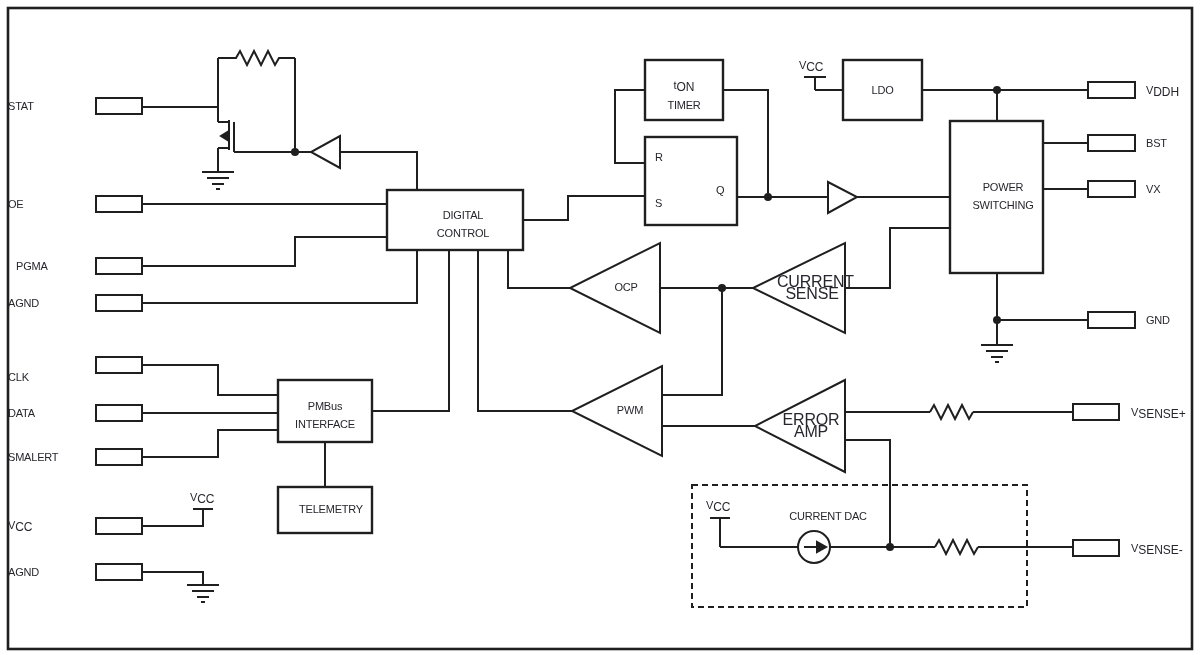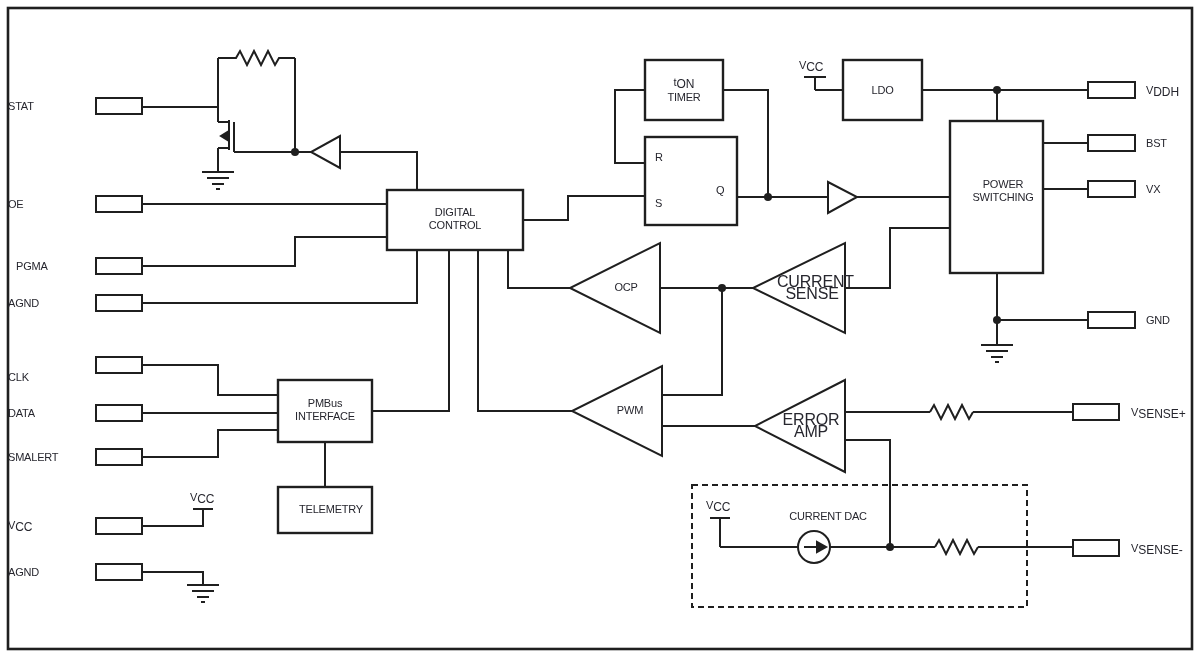--- a/index.html
+++ b/index.html
@@ -5,21 +5,21 @@
   html,body{margin:0;padding:0;background:#fff;}
   .stage{position:relative;width:1200px;height:655px;background:#ffffff;overflow:hidden;
          font-family:"Liberation Sans", sans-serif;color:#26262e;}
   .stage svg{position:absolute;left:0;top:0;}
   .lbl{position:absolute;font-size:11px;letter-spacing:-0.2px;line-height:13px;white-space:nowrap;}
   .lbl.small{font-size:16px;line-height:12px;}
   .lp{position:absolute;width:80px;font-size:11px;letter-spacing:-0.2px;}
   .rp{position:absolute;font-size:11px;letter-spacing:-0.2px;}
   .ctr{text-align:center;}
   sub{font-size:12px;letter-spacing:0;vertical-align:-2px;margin-top:48px;}
-  .two{line-height:13px;}
+  .two{line-height:18px;}
 </style>
 </head>
 <body>
 
 <div class="stage">
 
 <svg width="1200" height="655" viewBox="0 0 1200 655">
   <g fill="none" stroke="#1f1f1f" stroke-width="2">
 
     <rect x="8" y="8" width="1184" height="641" stroke-width="2.6"></rect>
@@ -130,21 +130,21 @@
 <div class="lp" style="left:8px;top:519px"><span>V</span><sub>CC</sub></div>
 <div class="lp" style="left:8px;top:566px">AGND</div>
 
 <div class="rp" style="left:1146px;top:84px"><span>V</span><sub>DDH</sub></div>
 <div class="rp" style="left:1146px;top:137px">BST</div>
 <div class="rp" style="left:1146px;top:183px">VX</div>
 <div class="rp" style="left:1146px;top:314px">GND</div>
 <div class="rp" style="left:1131px;top:406px"><span>V</span><sub>SENSE+</sub></div>
 <div class="rp" style="left:1131px;top:542px"><span>V</span><sub>SENSE-</sub></div>
 
-<div class="lbl ctr two" style="left:387px;top:206px;width:136px">
+<div class="lbl ctr two" style="left:395px;top:206px;width:136px">
   <div>DIGITAL</div>
   <div>CONTROL</div>
 </div>
 <div class="lbl ctr two" style="left:645px;top:76px;width:78px">
   <div><span>t</span><sub>ON</sub></div>
   <div>TIMER</div>
 </div>
 <div class="lbl" style="left:655px;top:151px">R</div>
 <div class="lbl" style="left:655px;top:197px">S</div>
 <div class="lbl" style="left:716px;top:184px">Q</div>

